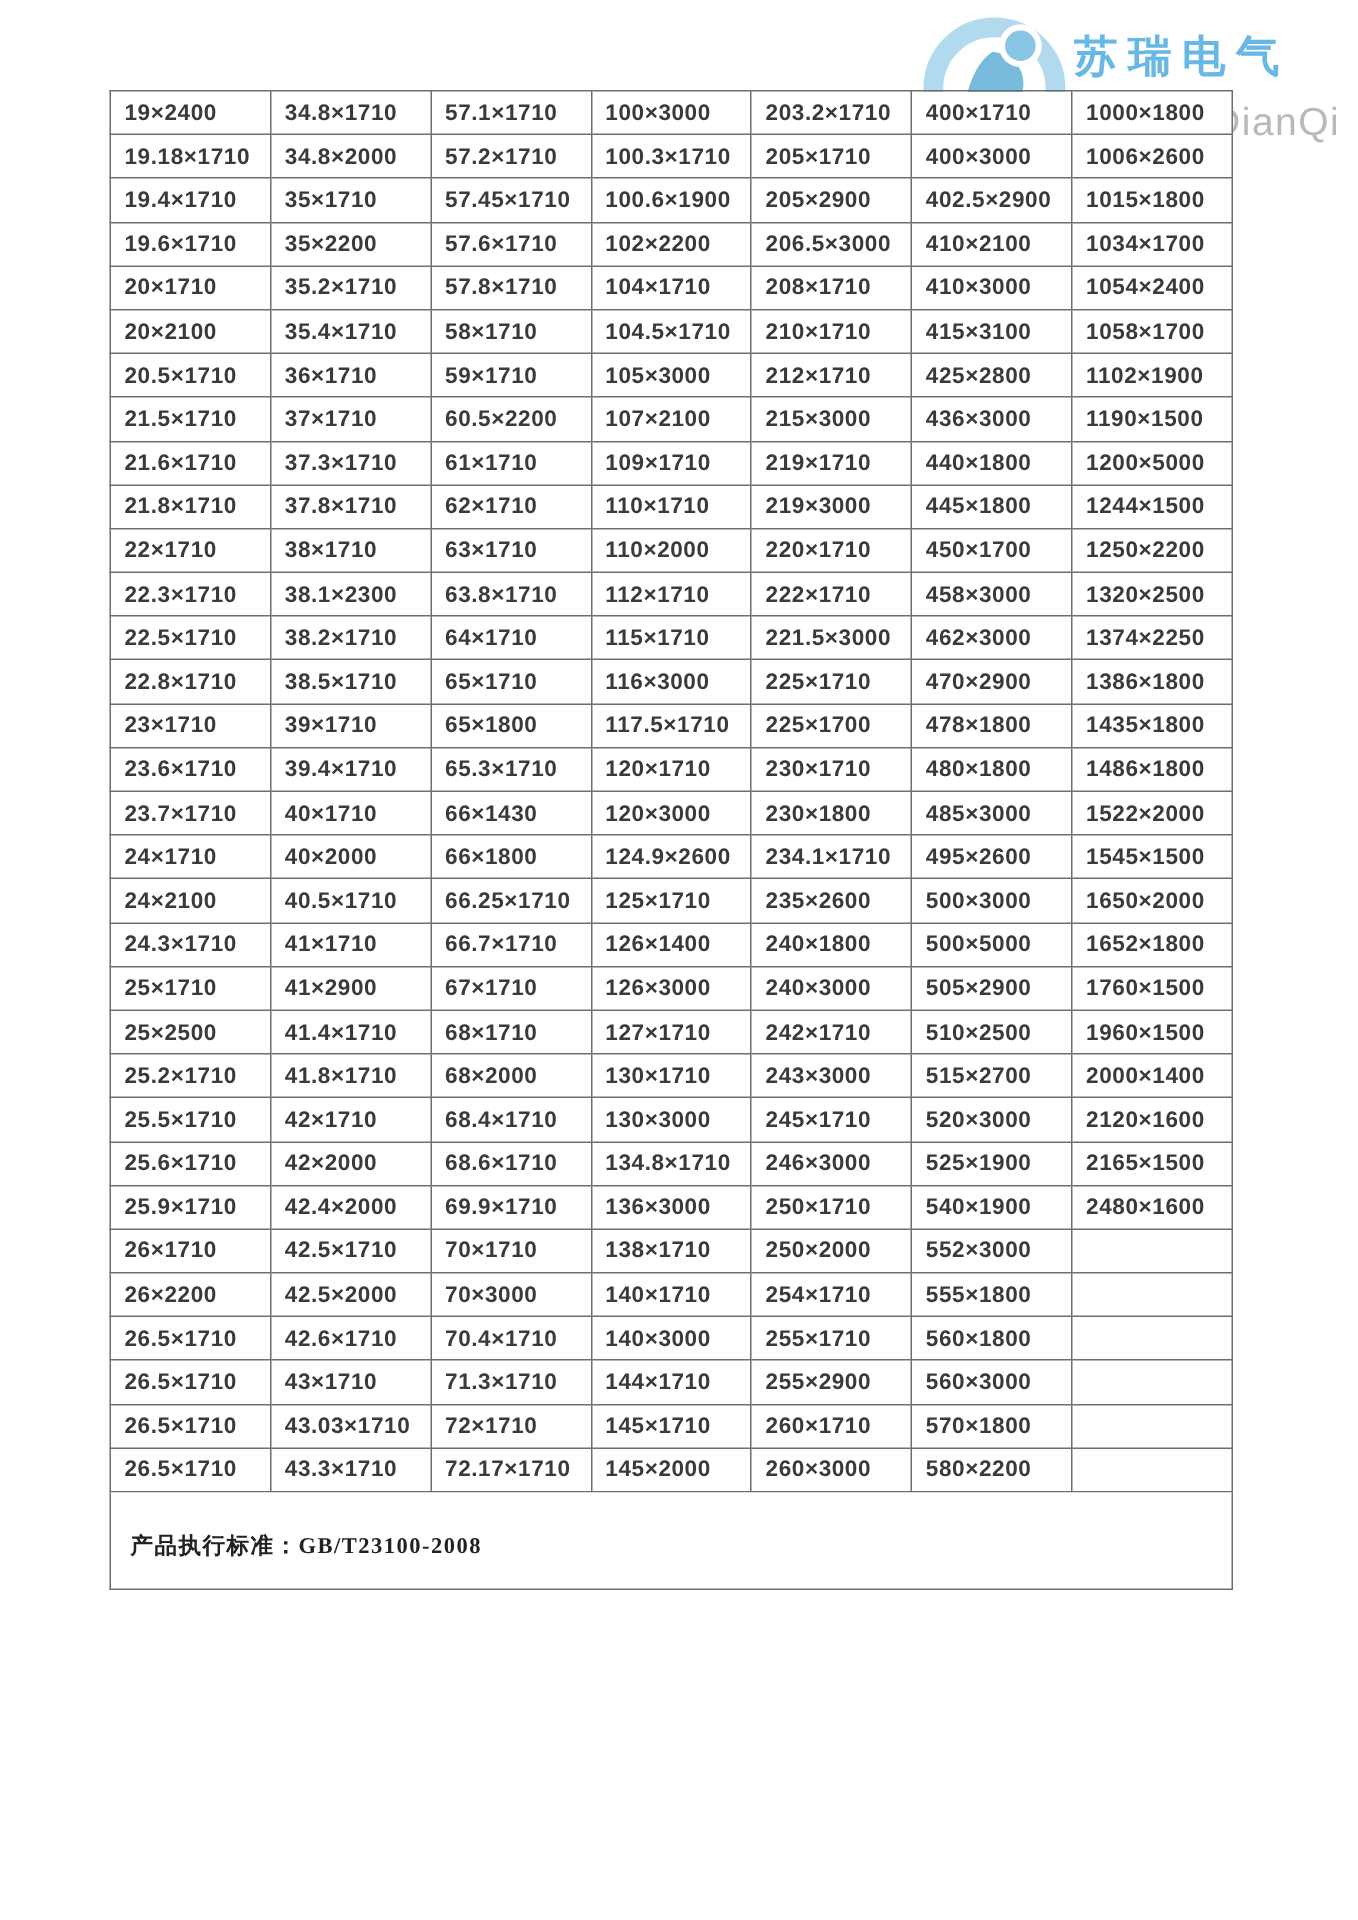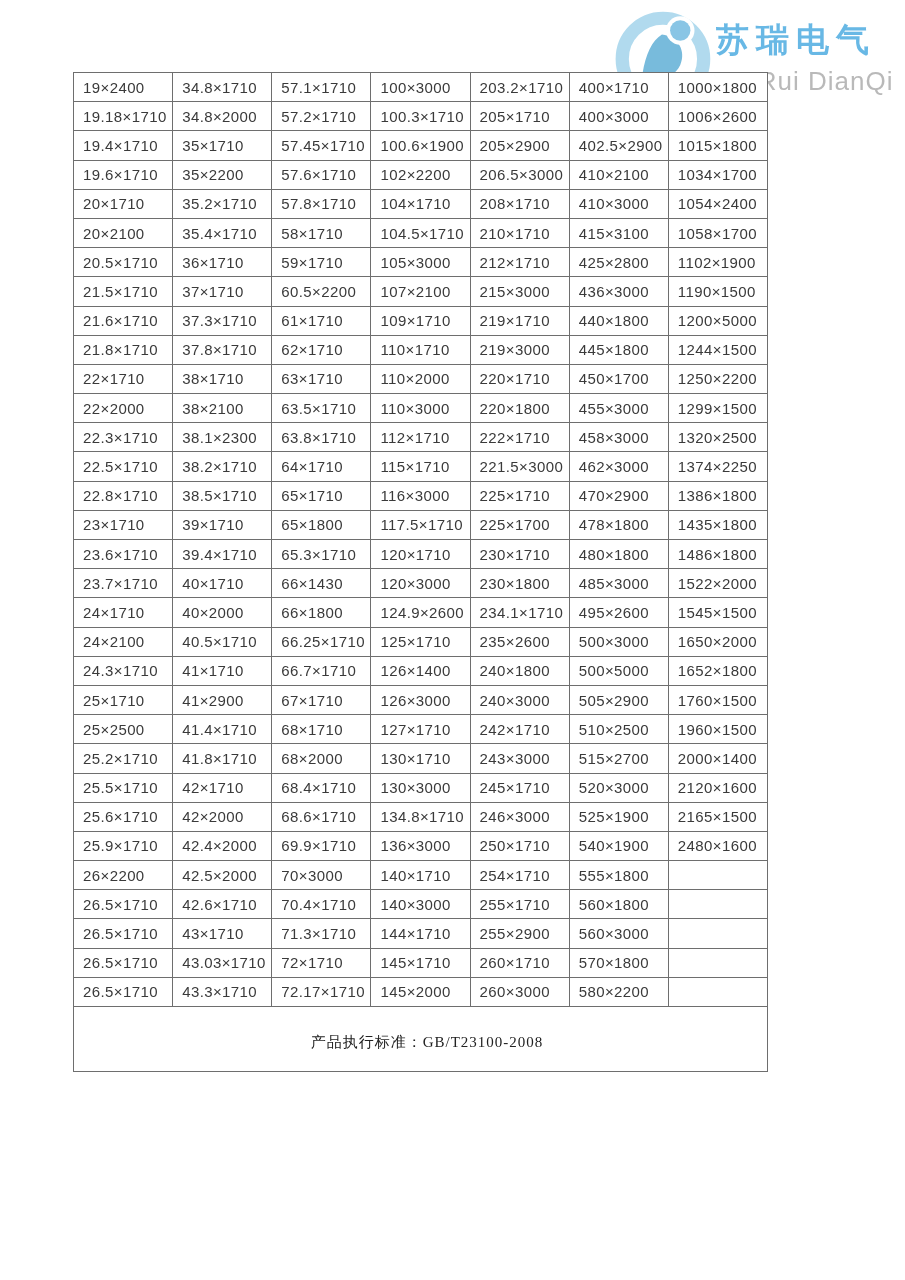--- a/index.html
+++ b/index.html
@@ -8,23 +8,24 @@
     background: #ffffff;
     width: 905px;
     height: 1280px;
     position: relative;
     font-family: "Liberation Sans", "DejaVu Sans", sans-serif;
     overflow: hidden;
   }
   .sheet {
     position: absolute;
     left: 73px;
-    top: 72px;
-    width: 695px;
+    top: 60px;
+    width: 749px;
     box-sizing: border-box;
+    font-weight: bold;
   }
   table.dim-table {
     width: 100%;
     border-collapse: collapse;
     table-layout: fixed;
   }
   table.dim-table td {
     border: 1px solid #6e6e6e;
     height: 28.2px;
     padding: 0 0 0 9px;
@@ -35,21 +36,20 @@
     overflow: hidden;
     background: #ffffff;
     vertical-align: middle;
   }
   .footer-box {
     border: 1px solid #6e6e6e;
     border-top: none;
     height: 65px;
     box-sizing: border-box;
     background: #ffffff;
-    text-align: center;
   }
   .footer-text {
     padding: 26px 0 0 13px;
     font-family: "Liberation Serif", "DejaVu Serif", serif;
     font-size: 15px;
     color: #222222;
     letter-spacing: 1px;
   }
   
   .logo {
@@ -65,21 +65,21 @@
     left: 0;
     top: 0;
     width: 108px;
     height: 114px;
     opacity: 0.88;
   }
   .brand-cn {
     position: absolute;
     left: 104px;
     top: 14px;
-    font-size: 33px;
+    font-size: 29px;
     font-weight: bold;
     color: #5cb3e3;
     letter-spacing: 7px;
     white-space: nowrap;
     opacity: 0.92;
   }
   .brand-en {
     position: absolute;
     left: 112px;
     top: 62px;
@@ -201,29 +201,20 @@
         <tr>
           <td>22×1710</td>
           <td>38×1710</td>
           <td>63×1710</td>
           <td>110×2000</td>
           <td>220×1710</td>
           <td>450×1700</td>
           <td>1250×2200</td>
         </tr>
         <tr>
-          <td>22×2000</td>
-          <td>38×2100</td>
-          <td>63.5×1710</td>
-          <td>110×3000</td>
-          <td>220×1800</td>
-          <td>455×3000</td>
-          <td>1299×1500</td>
-        </tr>
-        <tr>
           <td>22.3×1710</td>
           <td>38.1×2300</td>
           <td>63.8×1710</td>
           <td>112×1710</td>
           <td>222×1710</td>
           <td>458×3000</td>
           <td>1320×2500</td>
         </tr>
         <tr>
           <td>22.5×1710</td>
@@ -343,20 +334,29 @@
           <td>2165×1500</td>
         </tr>
         <tr>
           <td>25.9×1710</td>
           <td>42.4×2000</td>
           <td>69.9×1710</td>
           <td>136×3000</td>
           <td>250×1710</td>
           <td>540×1900</td>
           <td>2480×1600</td>
+        </tr>
+        <tr>
+          <td>26×1710</td>
+          <td>42.5×1710</td>
+          <td>70×1710</td>
+          <td>138×1710</td>
+          <td>250×2000</td>
+          <td>552×3000</td>
+          <td></td>
         </tr>
         <tr>
           <td>26×2200</td>
           <td>42.5×2000</td>
           <td>70×3000</td>
           <td>140×1710</td>
           <td>254×1710</td>
           <td>555×1800</td>
           <td></td>
         </tr>

